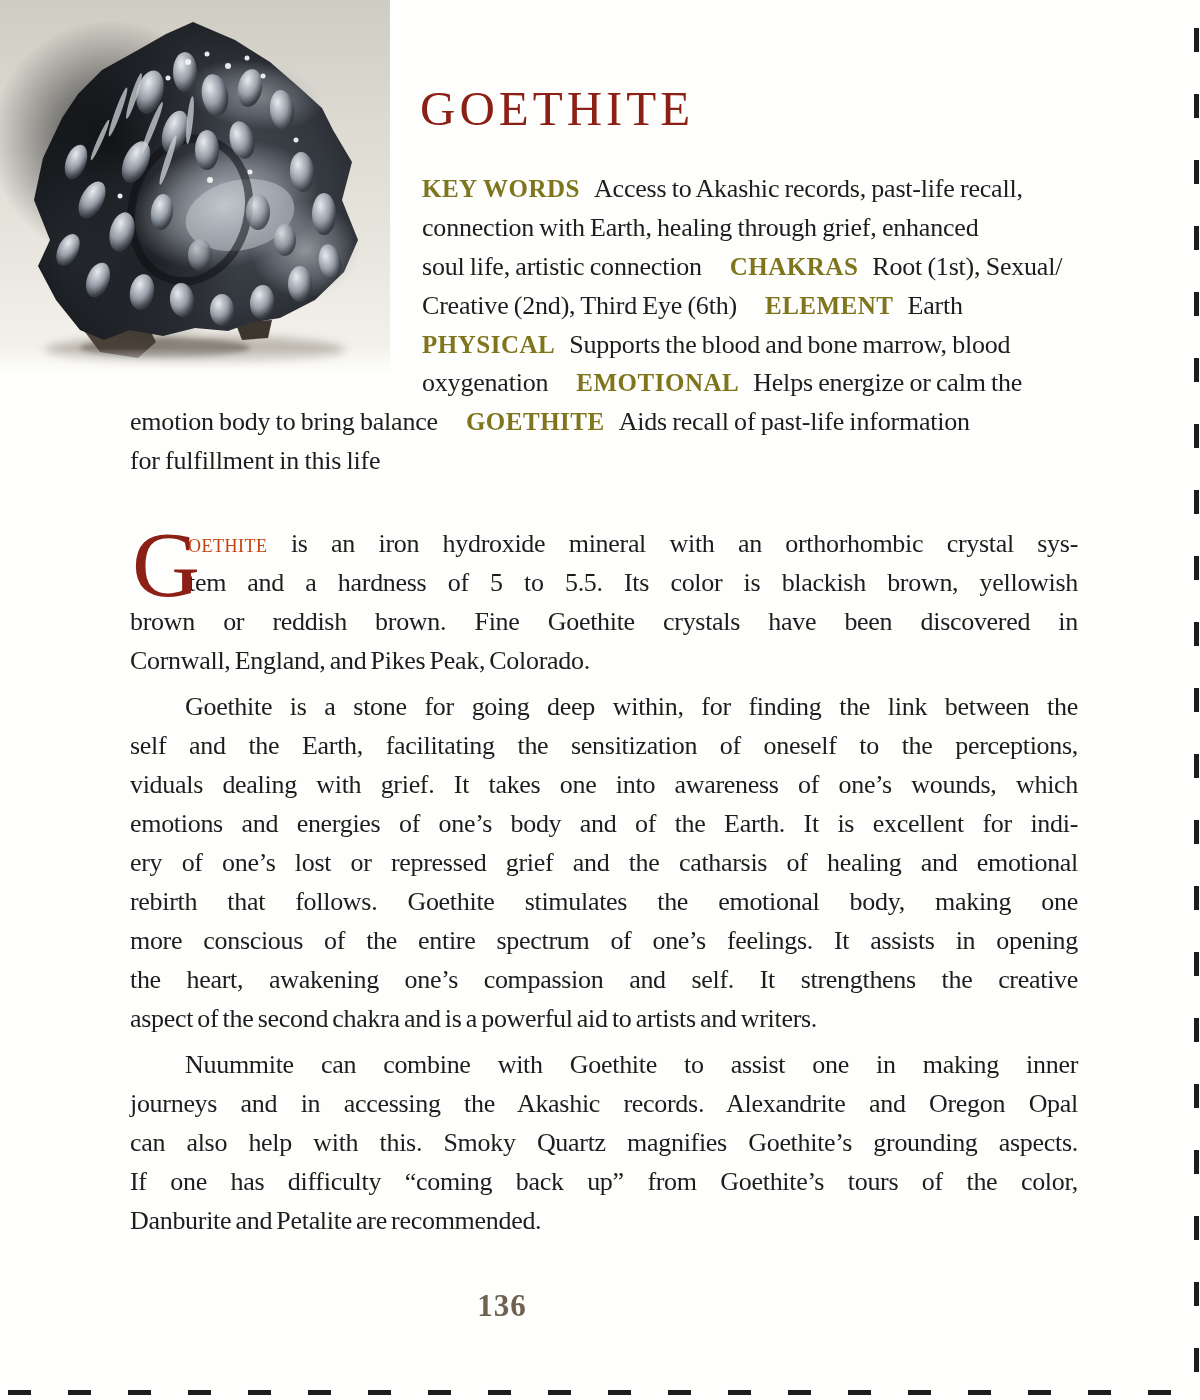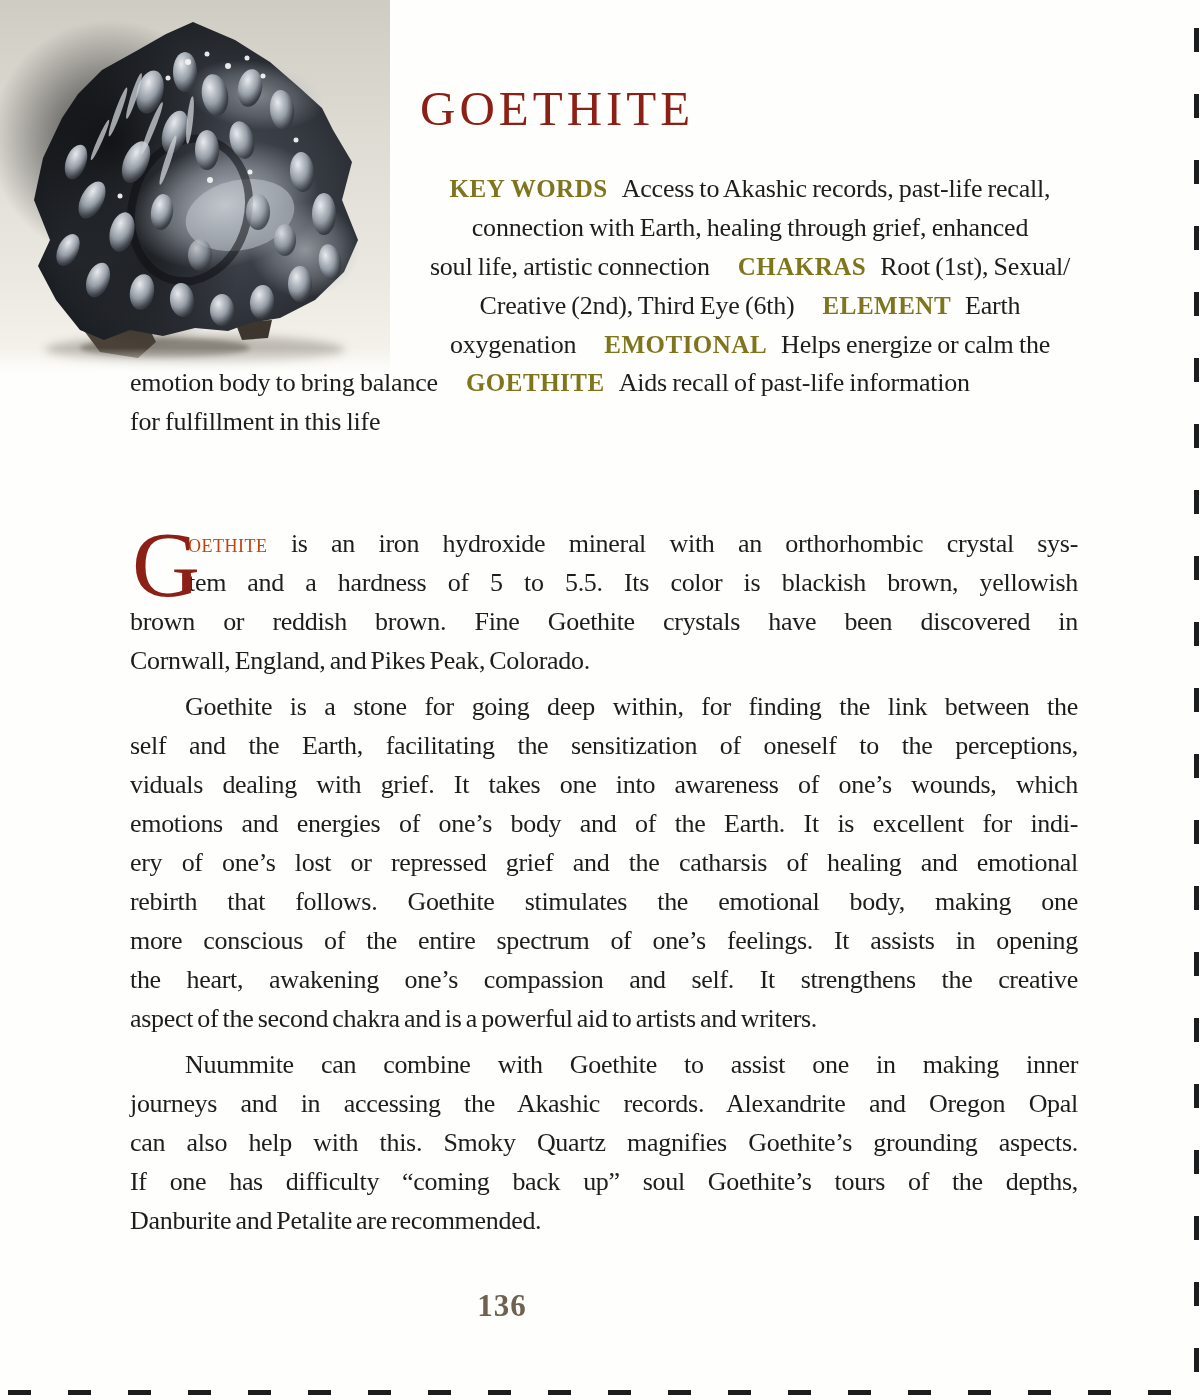--- a/index.html
+++ b/index.html
@@ -11,21 +11,21 @@
   .photo{left:0;top:0;width:390px;height:374px;}
   .photo svg{display:block;}
 
   
   .title{left:420px;top:80px;font-size:49px;letter-spacing:4px;color:#8c2016;
          font-weight:400;white-space:nowrap;}
 
   
   .kw{left:130px;top:170px;width:948px;}
   .kw-line{line-height:38.9px;height:38.9px;white-space:nowrap;font-size:26px;}
-  .kw-line.narrow{margin-left:292px;text-align:center;}
+  .kw-line.narrow{margin-left:292px;}
   .kw-label{font-weight:bold;color:#7e751d;font-size:25px;letter-spacing:0.5px;margin-right:14px;}
   .kw-line > .kw-label:not(:first-child){margin-left:28px;}
   .kw-text{letter-spacing:-0.2px;word-spacing:-1px;}
 
   
   .article{left:130px;top:524px;width:948px;}
   .para + .para{margin-top:7px;}
   .bline{font-size:26px;line-height:39px;height:39px;letter-spacing:-0.3px;word-spacing:-2px;
          text-align:left;overflow:visible;}
   .bline.just{text-align:justify;text-align-last:justify;}
@@ -166,20 +166,21 @@
   </svg>
 </div>
 
 <div class="abs title">GOETHITE</div>
 
 <div class="abs kw">
     <div class="kw-line narrow"><span class="kw-label">KEY WORDS</span><span class="kw-text">Access to Akashic records, past-life recall,</span></div>
     <div class="kw-line narrow"><span class="kw-text">connection with Earth, healing through grief, enhanced</span></div>
     <div class="kw-line narrow"><span class="kw-text">soul life, artistic connection</span><span class="kw-label">CHAKRAS</span><span class="kw-text">Root (1st), Sexual/</span></div>
     <div class="kw-line narrow"><span class="kw-text">Creative (2nd), Third Eye (6th)</span><span class="kw-label">ELEMENT</span><span class="kw-text">Earth</span></div>
+    <div class="kw-line narrow"><span class="kw-label">PHYSICAL</span><span class="kw-text">Supports the blood and bone marrow, blood</span></div>
     <div class="kw-line narrow"><span class="kw-text">oxygenation</span><span class="kw-label">EMOTIONAL</span><span class="kw-text">Helps energize or calm the</span></div>
     <div class="kw-line"><span class="kw-text">emotion body to bring balance</span><span class="kw-label">GOETHITE</span><span class="kw-text">Aids recall of past-life information</span></div>
     <div class="kw-line"><span class="kw-text">for fulfillment in this life</span></div>
   </div>
 
 <div class="abs article">
   <span class="drop-cap">G</span>
 <div class="para">
       <div class="bline just pad-drop"><span class="lead-sc">OETHITE</span><span> is an iron hydroxide mineral with an orthorhombic crystal sys-</span></div>
       <div class="bline just pad-drop">tem and a hardness of 5 to 5.5. Its color is blackish brown, yellowish</div>
@@ -194,21 +195,21 @@
       <div class="bline just">ery of one’s lost or repressed grief and the catharsis of healing and emotional</div>
       <div class="bline just">rebirth that follows. Goethite stimulates the emotional body, making one</div>
       <div class="bline just">more conscious of the entire spectrum of one’s feelings. It assists in opening</div>
       <div class="bline just">the heart, awakening one’s compassion and self. It strengthens the creative</div>
       <div class="bline">aspect of the second chakra and is a powerful aid to artists and writers.</div>
     </div>
     <div class="para">
       <div class="bline just pad-indent">Nuummite can combine with Goethite to assist one in making inner</div>
       <div class="bline just">journeys and in accessing the Akashic records. Alexandrite and Oregon Opal</div>
       <div class="bline just">can also help with this. Smoky Quartz magnifies Goethite’s grounding aspects.</div>
-      <div class="bline just">If one has difficulty “coming back up” soul Goethite’s tours of the depths,</div>
+      <div class="bline just">If one has difficulty “coming back up” from Goethite’s tours of the color,</div>
       <div class="bline">Danburite and Petalite are recommended.</div>
     </div>
   </div>
 
 <div class="abs pagenum">136</div>
 
 <div class="abs edge-right"></div>
 <div class="abs edge-bottom"></div>
 
 </body></html>

